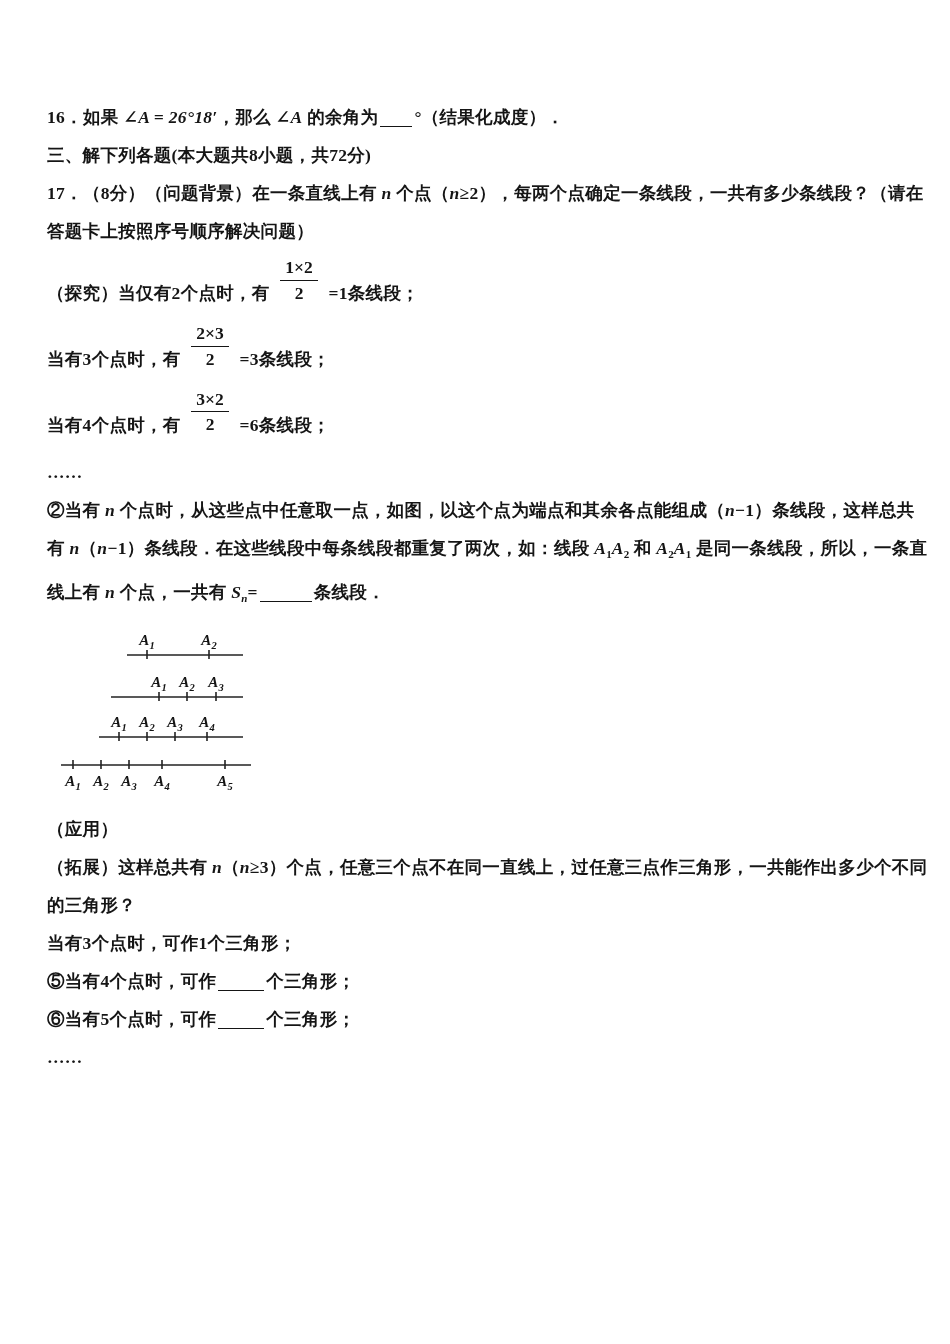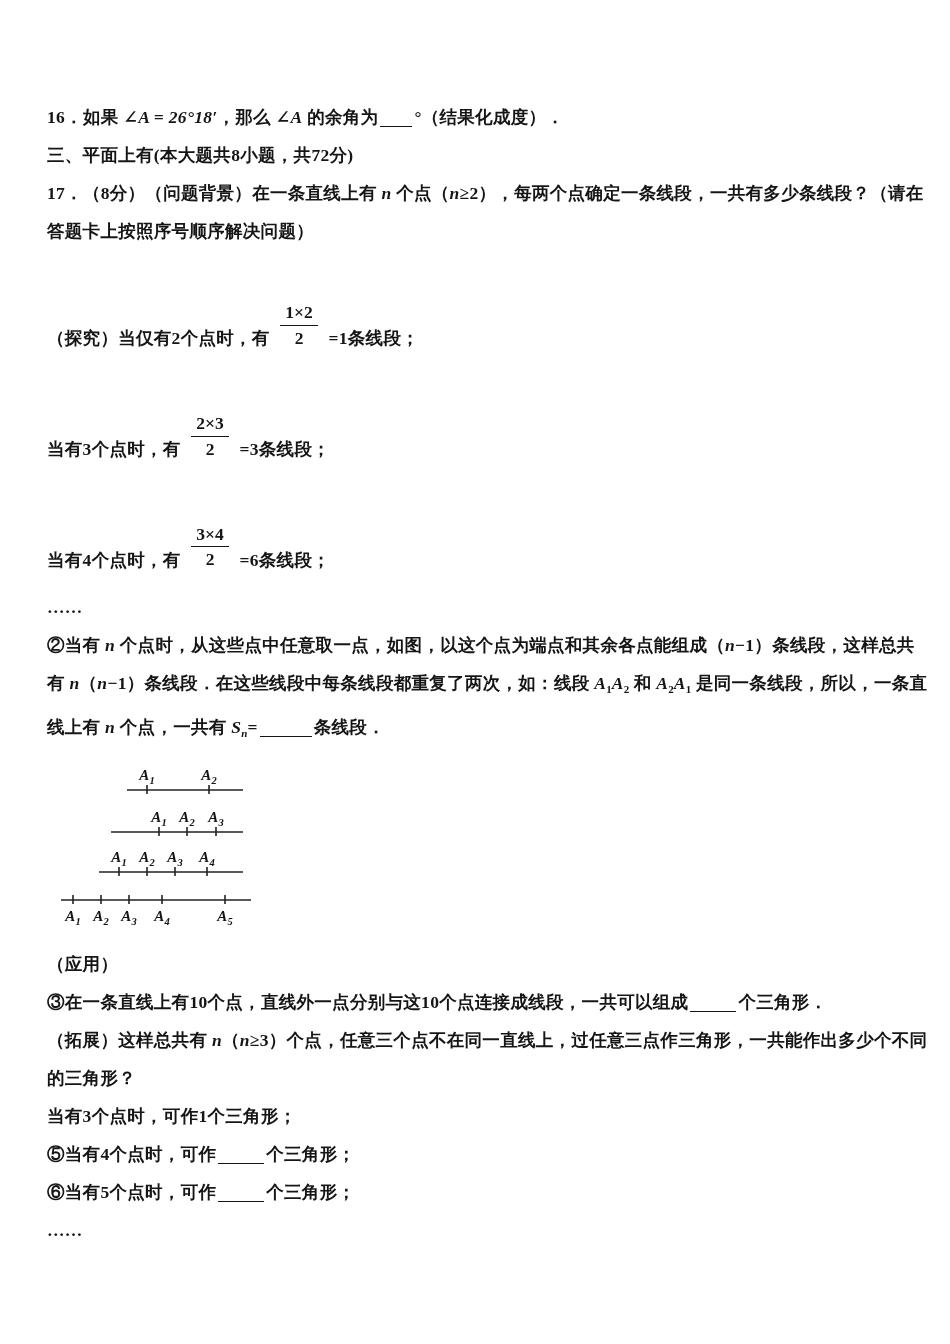--- a/index.html
+++ b/index.html
@@ -28,43 +28,43 @@
     margin: 0 2px;
   }
   .frac {
     display: inline-block;
     text-align: center;
     vertical-align: baseline;
     margin: 0 6px;
     line-height: 1.3;
     letter-spacing: 0;
   }
-  .frac .num { display: block; border-bottom: 1.7px solid #151515; padding: 0 5px 1px; margin-top: 45px; }
+  .frac .num { display: block; border-bottom: 1.7px solid #151515; padding: 0 5px 1px; }
   .frac .den { display: block; padding-top: 1px; }
   .diagram { margin: 8px 0 10px 12px; }
   .dlabel {
     font-style: italic;
     font-size: 15px;
     font-weight: bold;
     fill: #151515;
     font-family: "Liberation Serif", "DejaVu Serif", serif;
   }
   .dsub { font-size: 10.5px; }
 </style>
 </head>
 <body>
 
 <div class="page">
   <div id="content">
       <p class="line"><span class="txt">16．如果 </span><span class="math">∠A</span><span class="math"> = 26°18′</span><span class="txt">，那么 </span><span class="math">∠A</span><span class="txt"> 的余角为</span><span class="blank" style="width: 32px;"></span><span class="txt">°（结果化成度）．</span></p>
-      <p class="line"><span class="txt">三、平面上有(本大题共8小题，共72分)</span></p>
+      <p class="line"><span class="txt">三、解下列各题(本大题共8小题，共72分)</span></p>
       <p class="line"><span class="txt">17．（8分）（问题背景）在一条直线上有 </span><span class="math">n</span><span class="txt"> 个点（</span><span class="math">n</span><span class="txt">≥2），每两个点确定一条线段，一共有多少条线段？（请在答题卡上按照序号顺序解决问题）</span></p>
       <p class="line frac-line"><span class="txt">（探究）当仅有2个点时，有 </span><span class="frac"><span class="num">1×2</span><span class="den">2</span></span><span class="txt"> =1条线段；</span></p>
       <p class="line frac-line"><span class="txt">当有3个点时，有 </span><span class="frac"><span class="num">2×3</span><span class="den">2</span></span><span class="txt"> =3条线段；</span></p>
-      <p class="line frac-line"><span class="txt">当有4个点时，有 </span><span class="frac"><span class="num">3×4</span><span class="den">2</span></span><span class="txt"> =6条线段；</span></p>
+      <p class="line frac-line"><span class="txt">当有4个点时，有 </span><span class="frac"><span class="num">3×2</span><span class="den">2</span></span><span class="txt"> =6条线段；</span></p>
       <p class="line"><span class="txt">……</span></p>
       <p class="line"><span class="txt">②当有 </span><span class="math">n</span><span class="txt"> 个点时，从这些点中任意取一点，如图，以这个点为端点和其余各点能组成（</span><span class="math">n</span><span class="txt">−1）条线段，这样总共有 </span><span class="math">n</span><span class="txt">（</span><span class="math">n</span><span class="txt">−1）条线段．在这些线段中每条线段都重复了两次，如：线段 </span><span class="math">A</span><span class="sub">1</span><span class="math">A</span><span class="sub">2</span><span class="txt"> 和 </span><span class="math">A</span><span class="sub">2</span><span class="math">A</span><span class="sub">1</span><span class="txt"> 是同一条线段，所以，一条直线上有 </span><span class="math">n</span><span class="txt"> 个点，一共有 </span><span class="math">S</span><span class="sub subi">n</span><span class="txt">=</span><span class="blank" style="width: 52px;"></span><span class="txt">条线段．</span></p>
       <div class="diagram"><svg width="280" height="170">
           <line x1="68" y1="30" x2="184" y2="30" stroke="#222" stroke-width="1.6"></line>
           <line x1="88" y1="25" x2="88" y2="34" stroke="#222" stroke-width="1.6"></line>
           <text x="88" y="20" text-anchor="middle" class="dlabel"><tspan>A</tspan><tspan dy="4" class="dsub">1</tspan></text>
           <line x1="150" y1="25" x2="150" y2="34" stroke="#222" stroke-width="1.6"></line>
           <text x="150" y="20" text-anchor="middle" class="dlabel"><tspan>A</tspan><tspan dy="4" class="dsub">2</tspan></text>
           <line x1="52" y1="72" x2="184" y2="72" stroke="#222" stroke-width="1.6"></line>
           <line x1="100" y1="67" x2="100" y2="76" stroke="#222" stroke-width="1.6"></line>
@@ -88,20 +88,19 @@
           <line x1="42" y1="135" x2="42" y2="144" stroke="#222" stroke-width="1.6"></line>
           <text x="42" y="161" text-anchor="middle" class="dlabel"><tspan>A</tspan><tspan dy="4" class="dsub">2</tspan></text>
           <line x1="70" y1="135" x2="70" y2="144" stroke="#222" stroke-width="1.6"></line>
           <text x="70" y="161" text-anchor="middle" class="dlabel"><tspan>A</tspan><tspan dy="4" class="dsub">3</tspan></text>
           <line x1="103" y1="135" x2="103" y2="144" stroke="#222" stroke-width="1.6"></line>
           <text x="103" y="161" text-anchor="middle" class="dlabel"><tspan>A</tspan><tspan dy="4" class="dsub">4</tspan></text>
           <line x1="166" y1="135" x2="166" y2="144" stroke="#222" stroke-width="1.6"></line>
           <text x="166" y="161" text-anchor="middle" class="dlabel"><tspan>A</tspan><tspan dy="4" class="dsub">5</tspan></text>
         </svg></div>
       <p class="line"><span class="txt">（应用）</span></p>
-      <p class="line"><span class="txt">③在一条直线上有10个点，直线外一点分别与这10个点连接成线段，一共可以组成</span><span class="blank" style="width: 46px;"></span><span class="txt">个三角形．</span></p>
       <p class="line"><span class="txt">（拓展）这样总共有 </span><span class="math">n</span><span class="txt">（</span><span class="math">n</span><span class="txt">≥3）个点，任意三个点不在同一直线上，过任意三点作三角形，一共能作出多少个不同的三角形？</span></p>
       <p class="line"><span class="txt">当有3个点时，可作1个三角形；</span></p>
       <p class="line"><span class="txt">⑤当有4个点时，可作</span><span class="blank" style="width: 46px;"></span><span class="txt">个三角形；</span></p>
       <p class="line"><span class="txt">⑥当有5个点时，可作</span><span class="blank" style="width: 46px;"></span><span class="txt">个三角形；</span></p>
       <p class="line"><span class="txt">……</span></p>
     </div>
 </div>
 
 </body></html>

